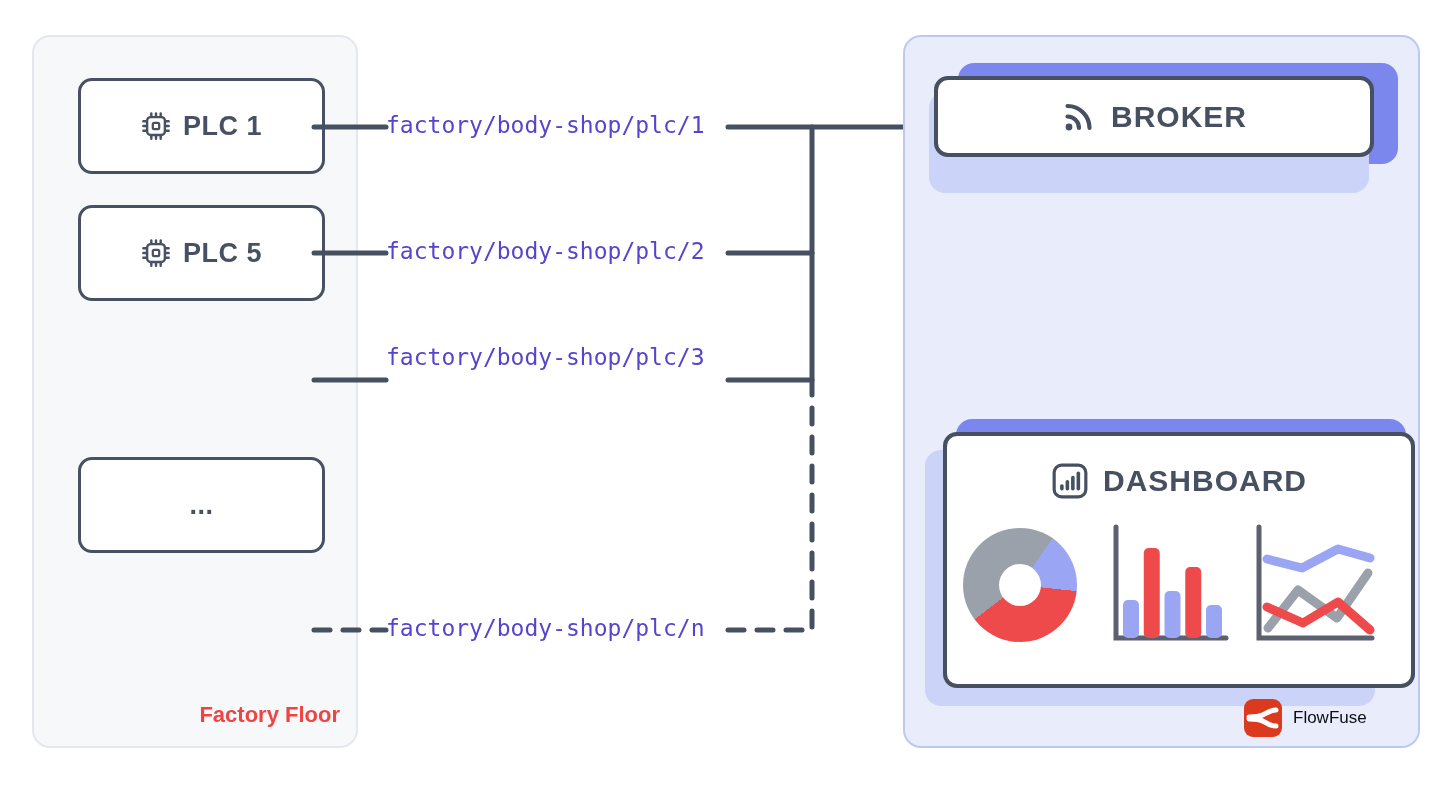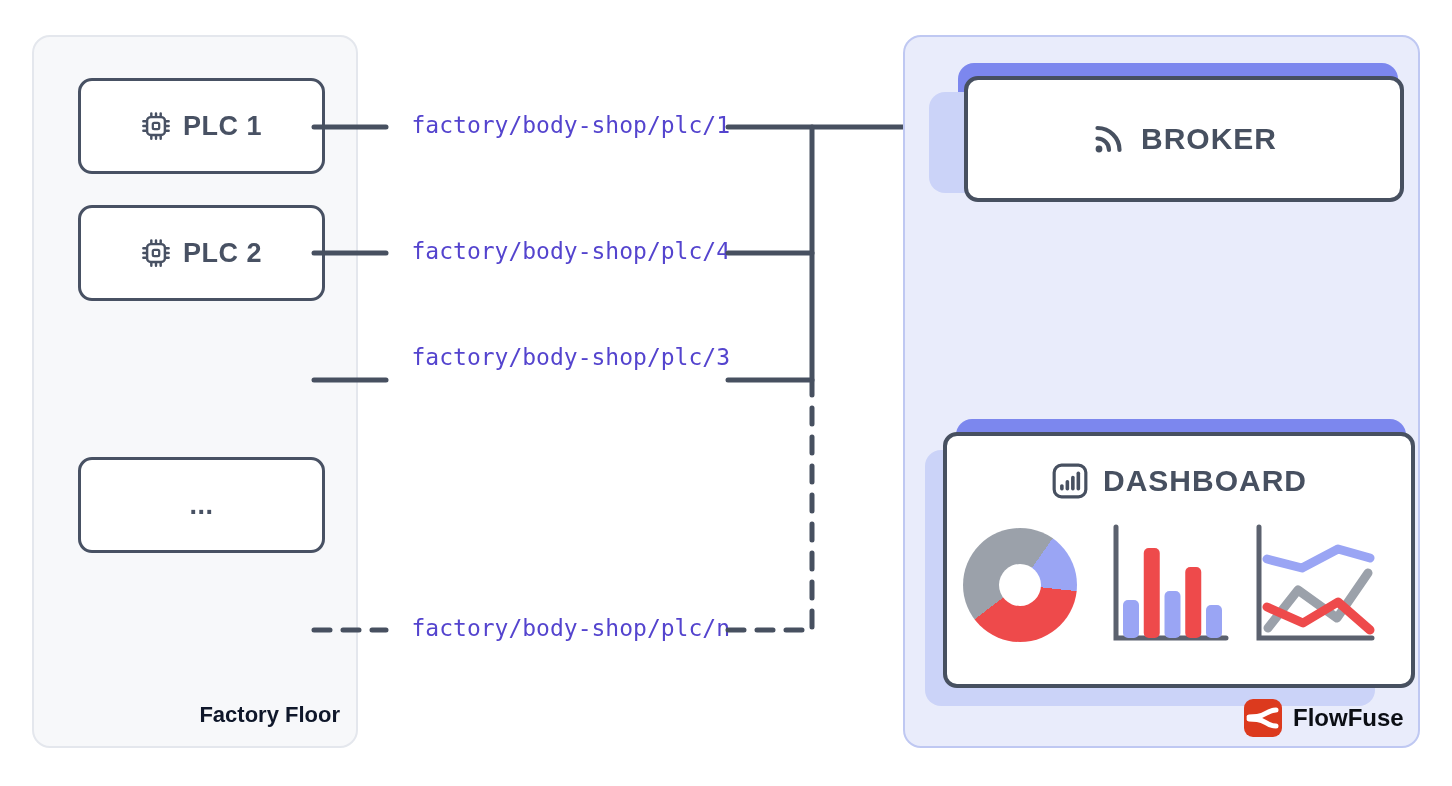--- a/index.html
+++ b/index.html
@@ -4,32 +4,32 @@
 <style>
   html,body{margin:0;padding:0;background:#ffffff;}
   .canvas{
     position:relative;width:1452px;height:786px;overflow:hidden;
     font-family:"Liberation Sans",sans-serif;background:#ffffff;
   }
   
   .panel{position:absolute;border-radius:18px;box-sizing:border-box;}
   .panel-left{left:32px;top:35px;width:326px;height:713px;background:#F7F8FA;border:2px solid #E4E7ED;}
   .panel-right{left:903px;top:35px;width:517px;height:713px;background:#E9ECFB;border:2px solid #BFC8F2;}
-  .panel-caption{position:absolute;right:16px;bottom:18px;font-weight:bold;font-size:22px;color:#0f172a;}
+  .panel-caption{position:absolute;right:16px;bottom:18px;font-weight:bold;font-size:22px;color:#ef4444;}
   
   .node{
     position:absolute;left:66px;width:247px;height:96px;background:#ffffff;
     border:3.5px solid #485163;border-radius:14px;box-sizing:border-box;
     display:flex;align-items:center;justify-content:center;gap:12px;
     color:#485163;font-weight:bold;font-size:27px;margin-left:12px;
   }
   .node .lbl{letter-spacing:0.5px;}
   
   .topic{
-    position:absolute;width:344px;text-align:right;
+    position:absolute;width:344px;text-align:left;
     font-family:"DejaVu Sans Mono",monospace;font-size:23px;font-weight:500;
     color:#5444CE;white-space:nowrap;
   }
   
   .accent,.soft{position:absolute;border-radius:16px;}
   .accent{background:#7C87EE;}
   .soft{background:#CBD3F8;}
   .bigbox{
     position:absolute;background:#ffffff;border:4px solid #475060;border-radius:14px;
     box-sizing:border-box;color:#475060;
@@ -40,21 +40,21 @@
   .dash-head{position:absolute;left:0;top:26px;width:100%;}
   
   .donut{position:absolute;border-radius:50%;}
   .donut .hole{position:absolute;left:50%;top:50%;transform:translate(-50%,-50%);
     background:#ffffff;border-radius:50%;}
   
   svg{display:block;}
   .overlay{position:absolute;left:0;top:0;pointer-events:none;}
   
   .brand{position:absolute;display:flex;align-items:center;gap:10px;}
-  .brand-name{font-weight:bold;font-size:24px;color:#0B0E14;}
+  .brand-name{font-weight:normal;font-size:17px;color:#0B0E14;}
 </style>
 </head>
 <body>
 
 <div class="canvas">
 
   <div class="panel panel-left">
     <div class="panel-caption">Factory Floor</div>
   </div>
 
@@ -70,31 +70,31 @@
   </div>
 
   <div class="node" style="top:205px">
     <span>
       <svg width="30" height="30" viewBox="0 0 32 32" fill="none" stroke="#485163" stroke-width="2.6" stroke-linecap="round">
         <path d="M11 2.5V6 M16 2.5V6 M21 2.5V6 M11 26v3.5 M16 26v3.5 M21 26v3.5 M2.5 11H6 M2.5 16H6 M2.5 21H6 M26 11h3.5 M26 16h3.5 M26 21h3.5"></path>
         <rect x="6.5" y="6.5" width="19" height="19" rx="4"></rect>
         <rect x="12.6" y="12.6" width="6.8" height="6.8" rx="1.5" stroke-width="2.4"></rect>
       </svg>
     </span>
-    <span class="lbl">PLC 2</span>
+    <span class="lbl">PLC 5</span>
   </div>
 
 
   <div class="node" style="top:457px">
     <span class="lbl">...</span>
   </div>
 
 
   <div class="topic" style="left:386px;top:112px">factory/body-shop/plc/1</div>
-  <div class="topic" style="left:386px;top:238px">factory/body-shop/plc/4</div>
+  <div class="topic" style="left:386px;top:238px">factory/body-shop/plc/2</div>
   <div class="topic" style="left:386px;top:344px">factory/body-shop/plc/3</div>
   <div class="topic" style="left:386px;top:615px">factory/body-shop/plc/n</div>
   <div class="topic" style="left:998px;top:283px">factory/body-shop/plc/#</div>
 
   <svg class="overlay" width="1452" height="786" viewBox="0 0 1452 786">
     <g stroke="#475060" stroke-width="5" fill="none" stroke-linecap="round" stroke-linejoin="round">
 
       <path d="M314 127 H386"></path>
       <path d="M728 127 H922"></path>
 
@@ -115,21 +115,21 @@
     </g>
 
     <polygon points="945,127 922,115 922,139" fill="#475060"></polygon>
     <polygon points="1168,431 1156,409 1180,409" fill="#475060"></polygon>
   </svg>
 
   <div class="panel panel-right"></div>
 
   <div class="accent" style="left:958px;top:63px;width:440px;height:101px"></div>
   <div class="soft" style="left:929px;top:92px;width:440px;height:101px"></div>
-  <div class="bigbox broker-box" style="left:964px;top:76px;width:440px;height:126px">
+  <div class="bigbox broker-box" style="left:934px;top:76px;width:440px;height:81px">
     <div class="bigbox-head">
       <span>
         <svg width="36" height="36" viewBox="0 0 36 36" fill="none">
           <circle cx="8" cy="28" r="3.4" fill="#475060"></circle>
           <path d="M6.5 17.5a11.5 11.5 0 0 1 11.5 11.5" stroke="#475060" stroke-width="4.2" stroke-linecap="round"></path>
           <path d="M6.5 7a22 22 0 0 1 22 22" stroke="#475060" stroke-width="4.2" stroke-linecap="round"></path>
         </svg>
       </span>
       <span>BROKER</span>
     </div>

